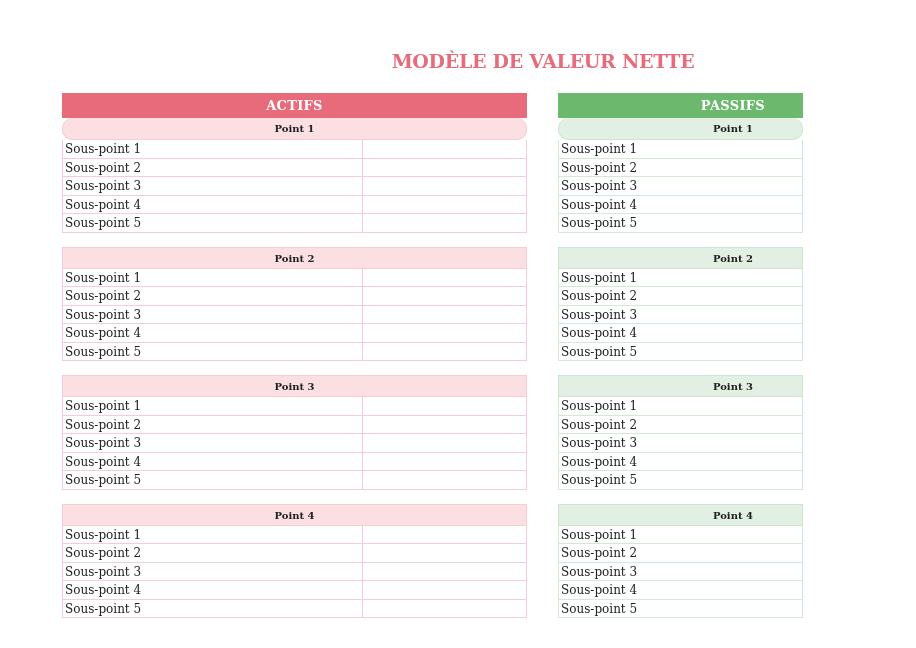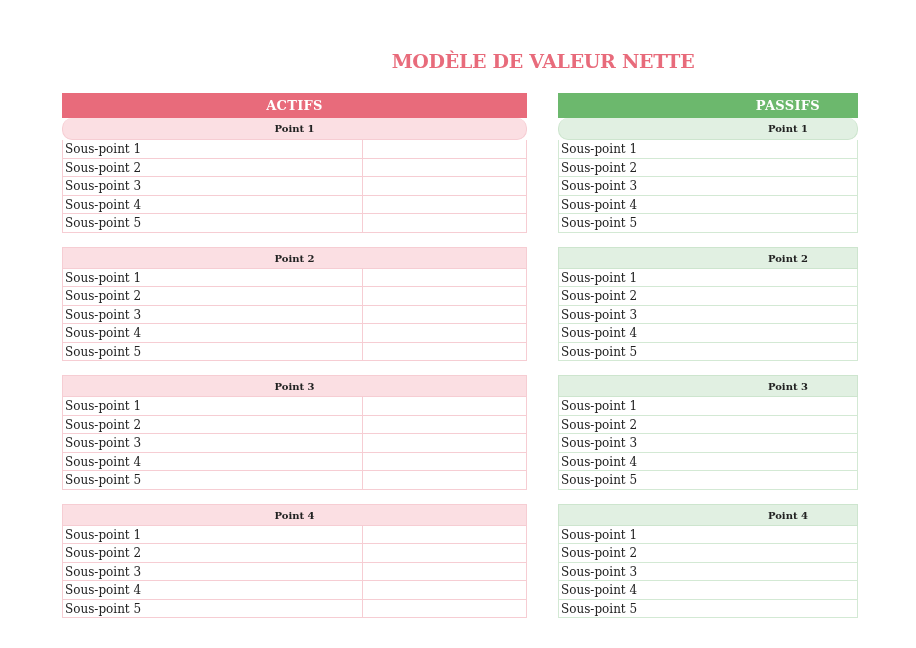--- a/index.html
+++ b/index.html
@@ -4,21 +4,21 @@
 <style>
   html, body { margin:0; padding:0; background:#ffffff; }
   body { width:916px; height:648px; position:relative; overflow:hidden;
          font-family:"DejaVu Serif","Liberation Serif",serif; }
   .title { position:absolute; left:0; width:916px; top:50px; text-align:center;
            padding-left:170px; box-sizing:border-box;
            font-family:"DejaVu Serif",serif; font-weight:bold; font-size:19px;
            color:#e86b7b; letter-spacing:-0.3px; }
   .col { position:absolute; top:93px; }
   .col.left { left:62px; width:465px; }
-  .col.right { left:558px; width:300px; }
+  .col.right { left:558px; width:245px; }
   .hdr { height:25px; line-height:25px; color:#fff; font-weight:bold; font-size:13px;
          letter-spacing:0.3px; }
   .left .hdr { background:#e86b7b; text-align:center; }
   .right .hdr { background:#6cb86d; text-align:right; padding-right:38px; }
   .section { margin-bottom:14px; }
   .section:first-of-type { }
   .ptitle { height:22px; line-height:22px; font-weight:bold; font-size:10px; color:#222;
             box-sizing:border-box; }
   .left .ptitle { background:#fbdfe3; border:1px solid #f6cdd3; text-align:center; }
   .right .ptitle { background:#e1f0e2; border:1px solid #cde5ce; text-align:right; padding-right:49px; }

